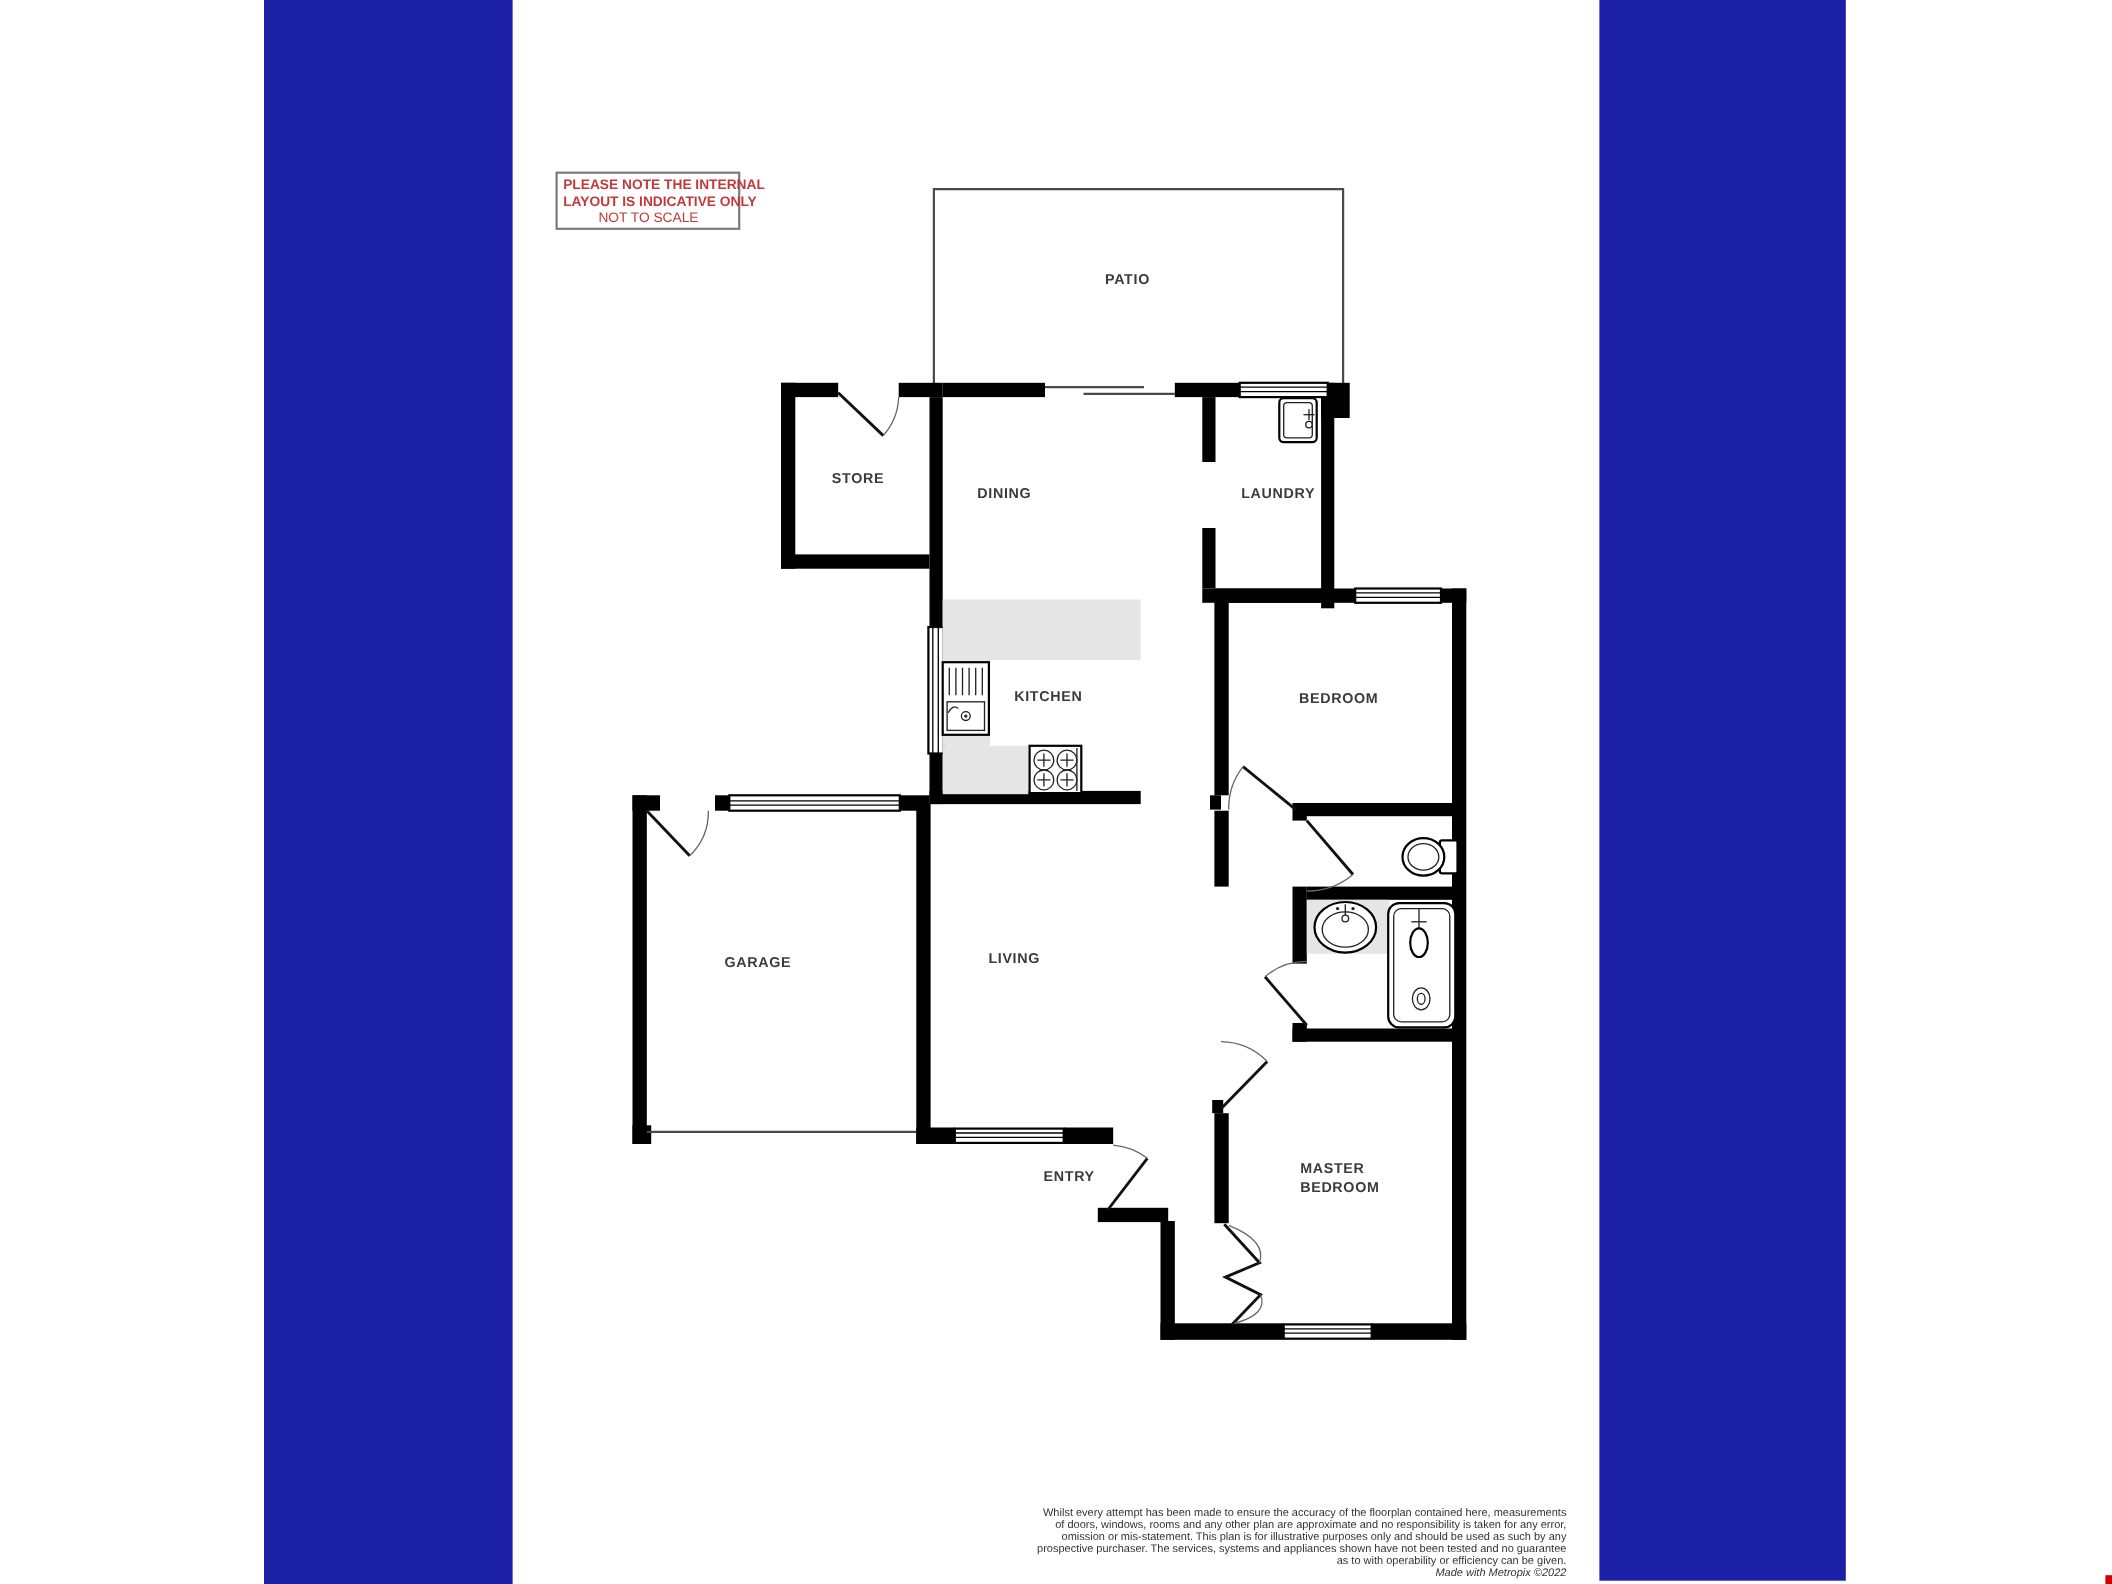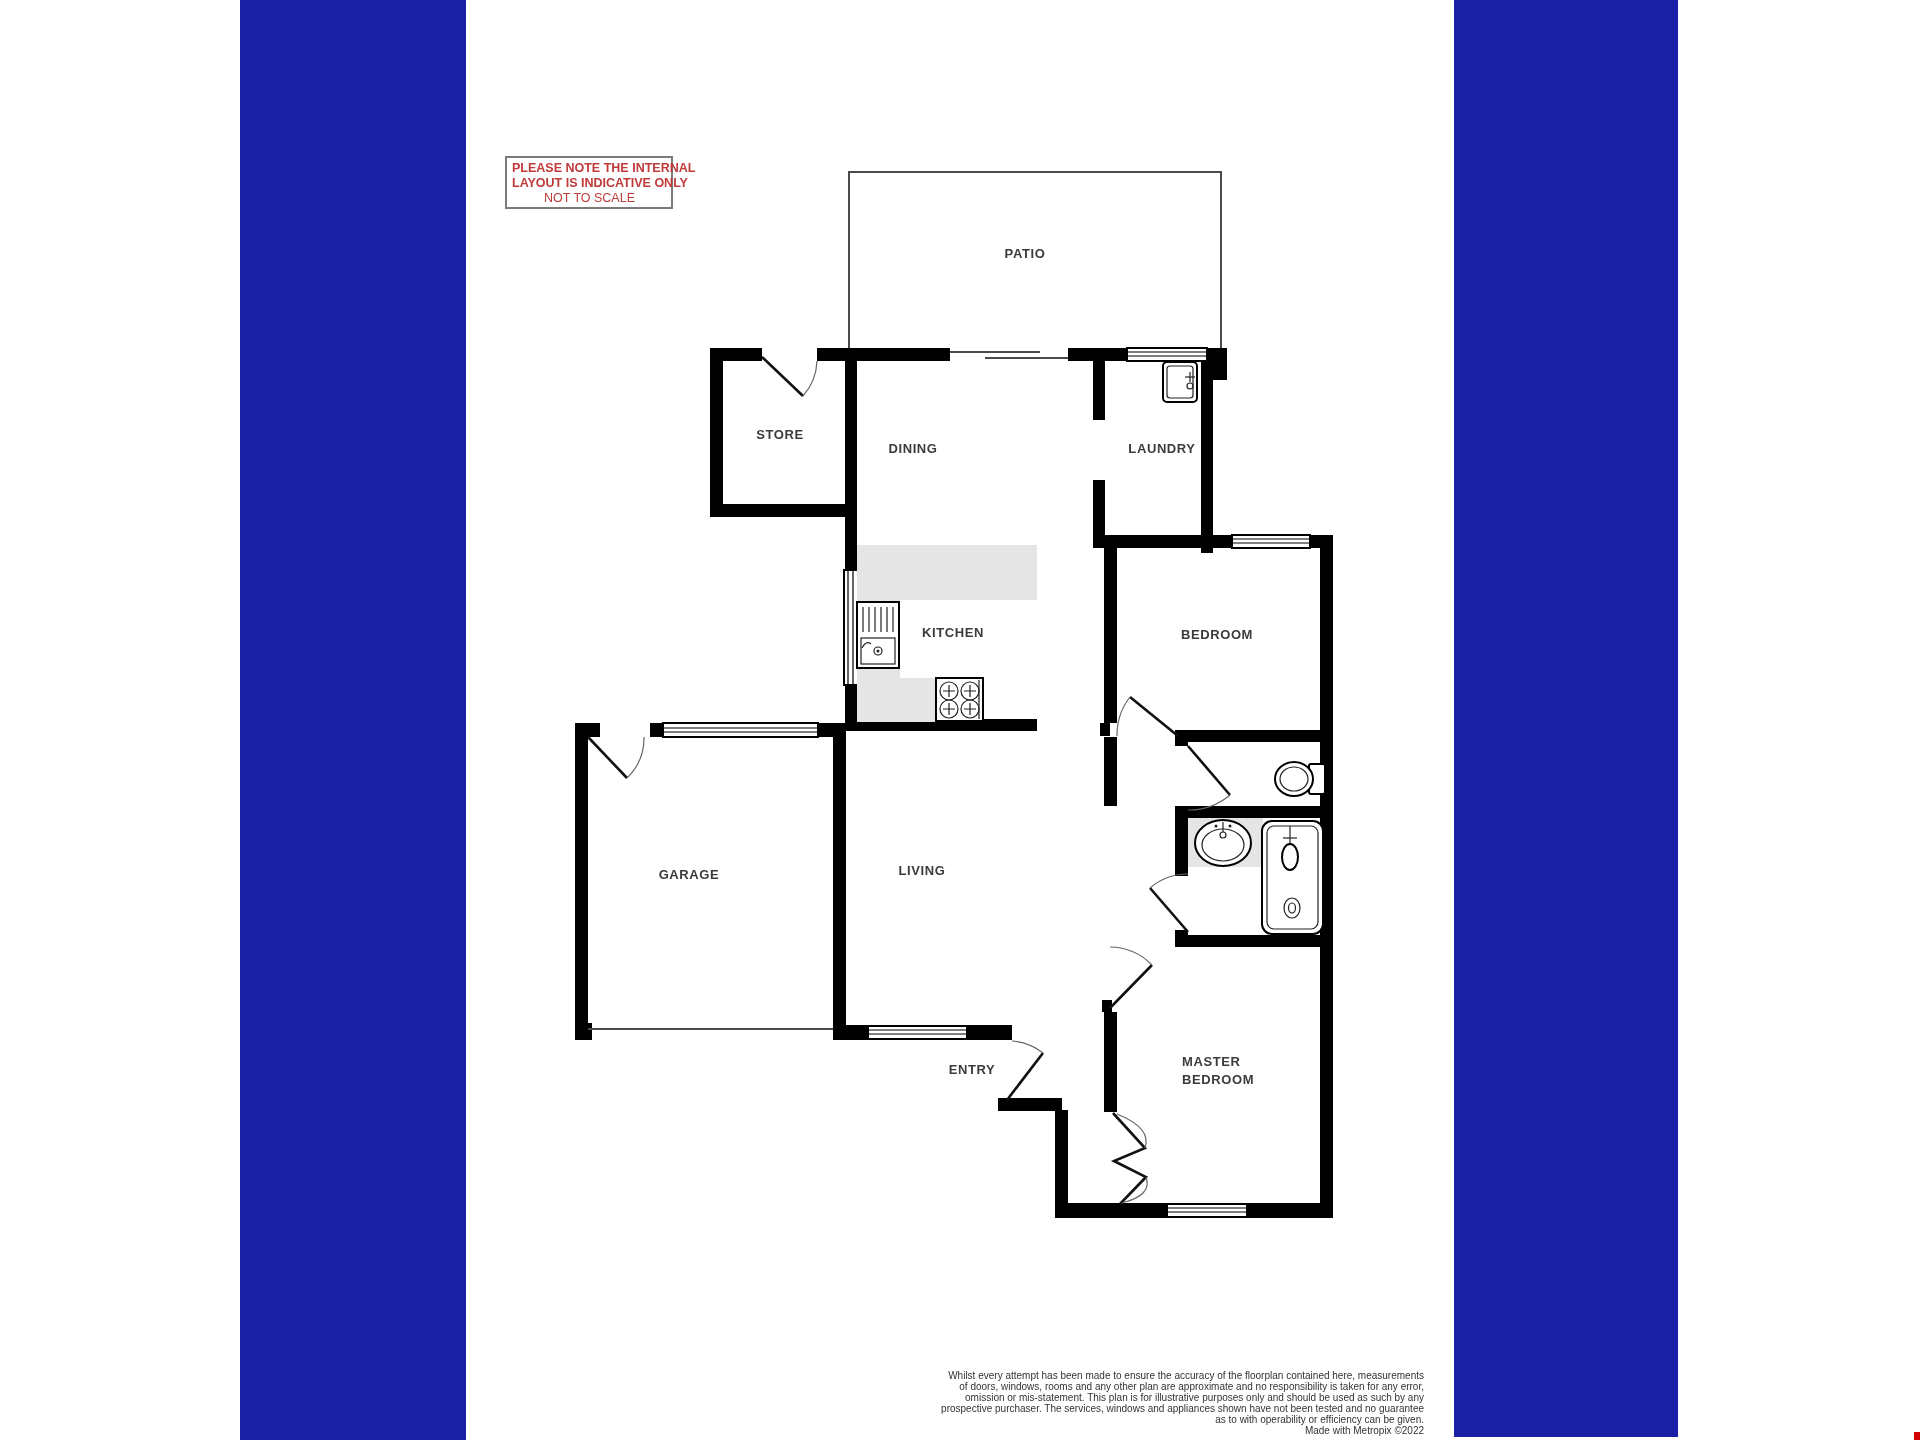--- a/index.html
+++ b/index.html
@@ -18,21 +18,21 @@
     border:2px solid #7B7B7B;background:#fff;color:var(--red);
     font-size:12.5px;line-height:15px;font-weight:600;padding:3px 4px 0 5px;
     white-space:nowrap;
   }
   .note .l3{text-align:center;font-weight:400;}
   .plan-svg{position:absolute;left:0;top:0;}
   .disclaimer{
     position:absolute;left:920px;top:1370px;width:504px;
     font-size:10px;line-height:11px;color:#333;text-align:right;
   }
-  .disclaimer .credit{margin-top:0px;}
+  .disclaimer .credit{margin-top:0px;font-style:italic;}
   .corner-dot{position:absolute;left:1914px;top:1432px;width:6px;height:8px;background:var(--corner-red);}
   
   .wall{fill:var(--wall);}
   .thinline{stroke:var(--thin);stroke-width:2;fill:none;}
   .patio-outline{stroke:var(--thin);stroke-width:2;fill:none;}
   .winbox{fill:#fff;stroke:#000;stroke-width:2;}
   .winline{stroke:#000;stroke-width:1.2;}
   .leaf{stroke:#111;stroke-width:2.6;fill:none;}
   .arc{stroke:#666;stroke-width:1.2;fill:none;}
   .fix-o{fill:#fff;stroke:#000;stroke-width:2;}
@@ -264,19 +264,19 @@
       <text class="roomlabel" x="972" y="1074" text-anchor="middle">ENTRY</text>
       <text class="roomlabel" x="1182" y="1066" text-anchor="start">MASTER</text>
       <text class="roomlabel" x="1182" y="1084" text-anchor="start">BEDROOM</text>
     </g>
   </svg>
 
   <div class="disclaimer">
     <div>Whilst every attempt has been made to ensure the accuracy of the floorplan contained here, measurements</div>
     <div>of doors, windows, rooms and any other plan are approximate and no responsibility is taken for any error,</div>
     <div>omission or mis-statement. This plan is for illustrative purposes only and should be used as such by any</div>
-    <div>prospective purchaser. The services, windows and appliances shown have not been tested and no guarantee</div>
+    <div>prospective purchaser. The services, systems and appliances shown have not been tested and no guarantee</div>
     <div>as to with operability or efficiency can be given.</div>
     <div class="credit">Made with Metropix ©2022</div>
   </div>
 
   <div class="corner-dot"></div>
 </div>
 
 </body></html>

